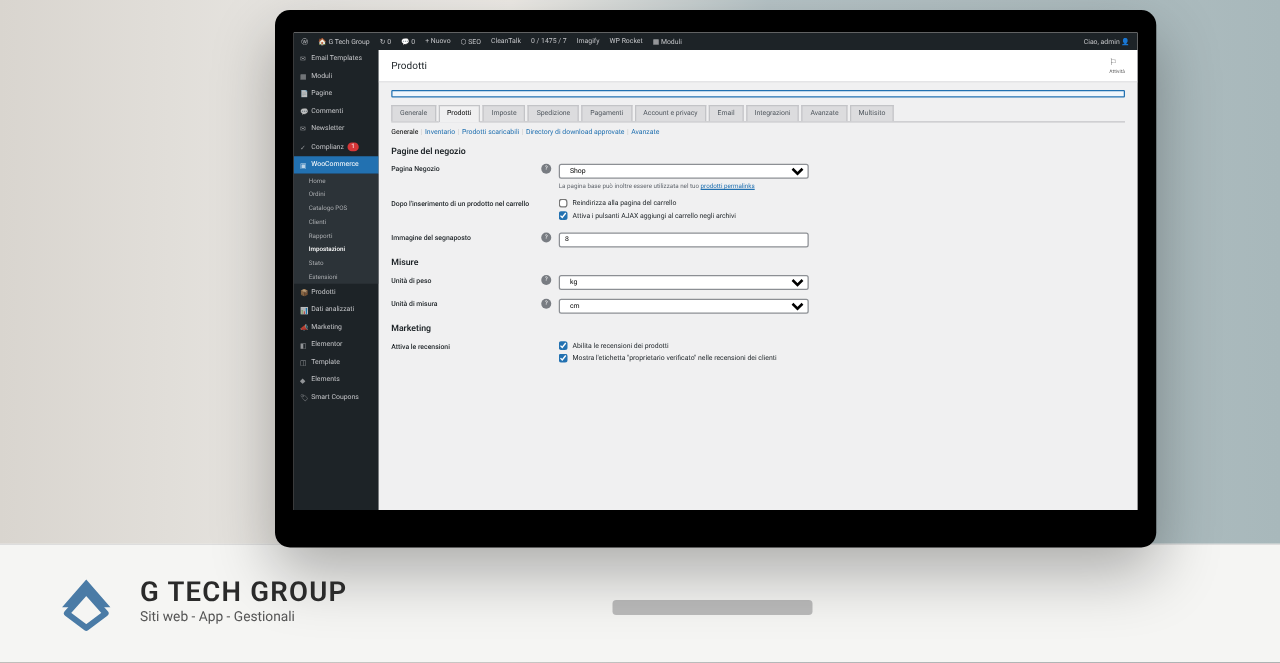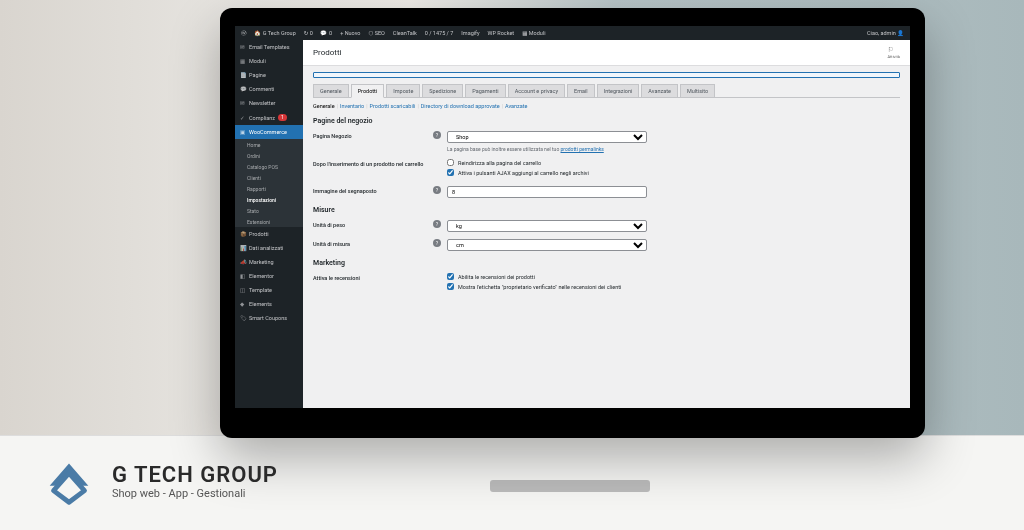--- a/index.html
+++ b/index.html
@@ -252,15 +252,15 @@
 </div>
 </div>
 
 <div class="brand">
   <svg class="brand-logo" viewBox="0 0 60 60">
     <path d="M10 35 L30 12 L50 35 L42 35 L30 22 L18 35 Z" fill="#4a7ba6"></path>
     <path d="M14 40 L30 22 L46 40 L30 52 Z" fill="none" stroke="#4a7ba6" stroke-width="5" stroke-linejoin="round"></path>
   </svg>
   <div class="brand-text">
     <h2>G TECH GROUP</h2>
-    <p>Shop web - App - Gestionali</p>
+    <p>Siti web - App - Gestionali</p>
   </div>
 </div>
 
 </body></html>

